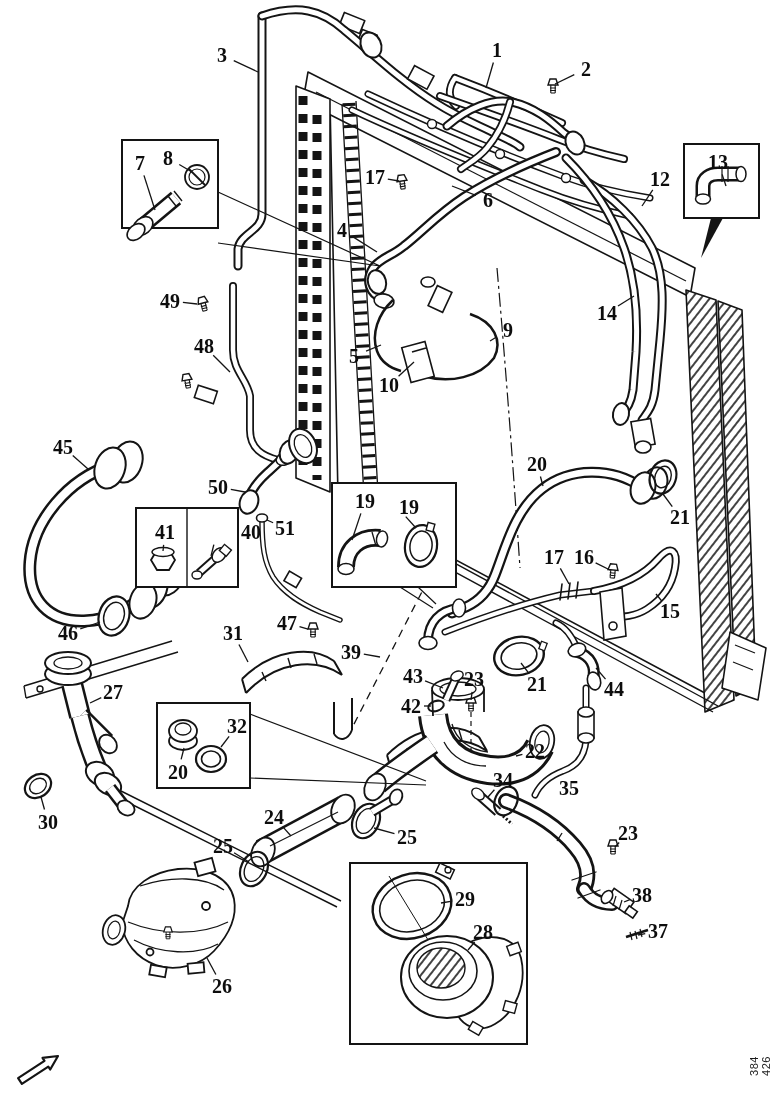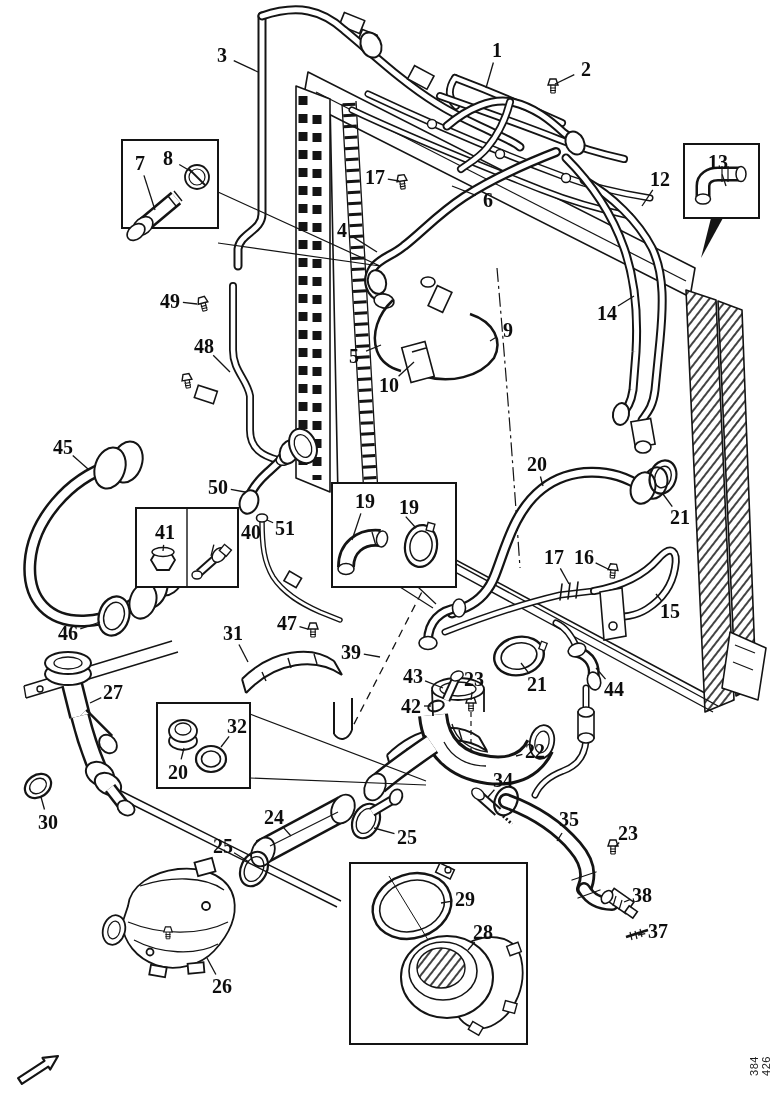--- a/index.html
+++ b/index.html
@@ -467,21 +467,21 @@
       <div class="callout" style="left: 407px; top: 837px;">25</div>
       <div class="callout" style="left: 222px; top: 986px;">26</div>
       <div class="callout" style="left: 113px; top: 692px;">27</div>
       <div class="callout" style="left: 483px; top: 932px;">28</div>
       <div class="callout" style="left: 465px; top: 899px;">29</div>
       <div class="callout" style="left: 48px; top: 822px;">30</div>
       <div class="callout" style="left: 233px; top: 633px;">31</div>
       <div class="callout" style="left: 237px; top: 726px;">32</div>
       <div class="callout" style="left: 178px; top: 772px;">20</div>
       <div class="callout" style="left: 503px; top: 780px;">34</div>
-      <div class="callout" style="left: 569px; top: 819px;">35</div>
+      <div class="callout" style="left: 569px; top: 788px;">35</div>
       <div class="callout" style="left: 628px; top: 833px;">23</div>
       <div class="callout" style="left: 658px; top: 931px;">37</div>
       <div class="callout" style="left: 642px; top: 895px;">38</div>
       <div class="callout" style="left: 351px; top: 652px;">39</div>
       <div class="callout" style="left: 217px; top: 532px; margin-left: 34px;">40</div>
       <div class="callout" style="left: 165px; top: 532px;">41</div>
       <div class="callout" style="left: 411px; top: 706px;">42</div>
       <div class="callout" style="left: 413px; top: 676px;">43</div>
       <div class="callout" style="left: 614px; top: 689px;">44</div>
       <div class="callout" style="left: 63px; top: 447px;">45</div>

